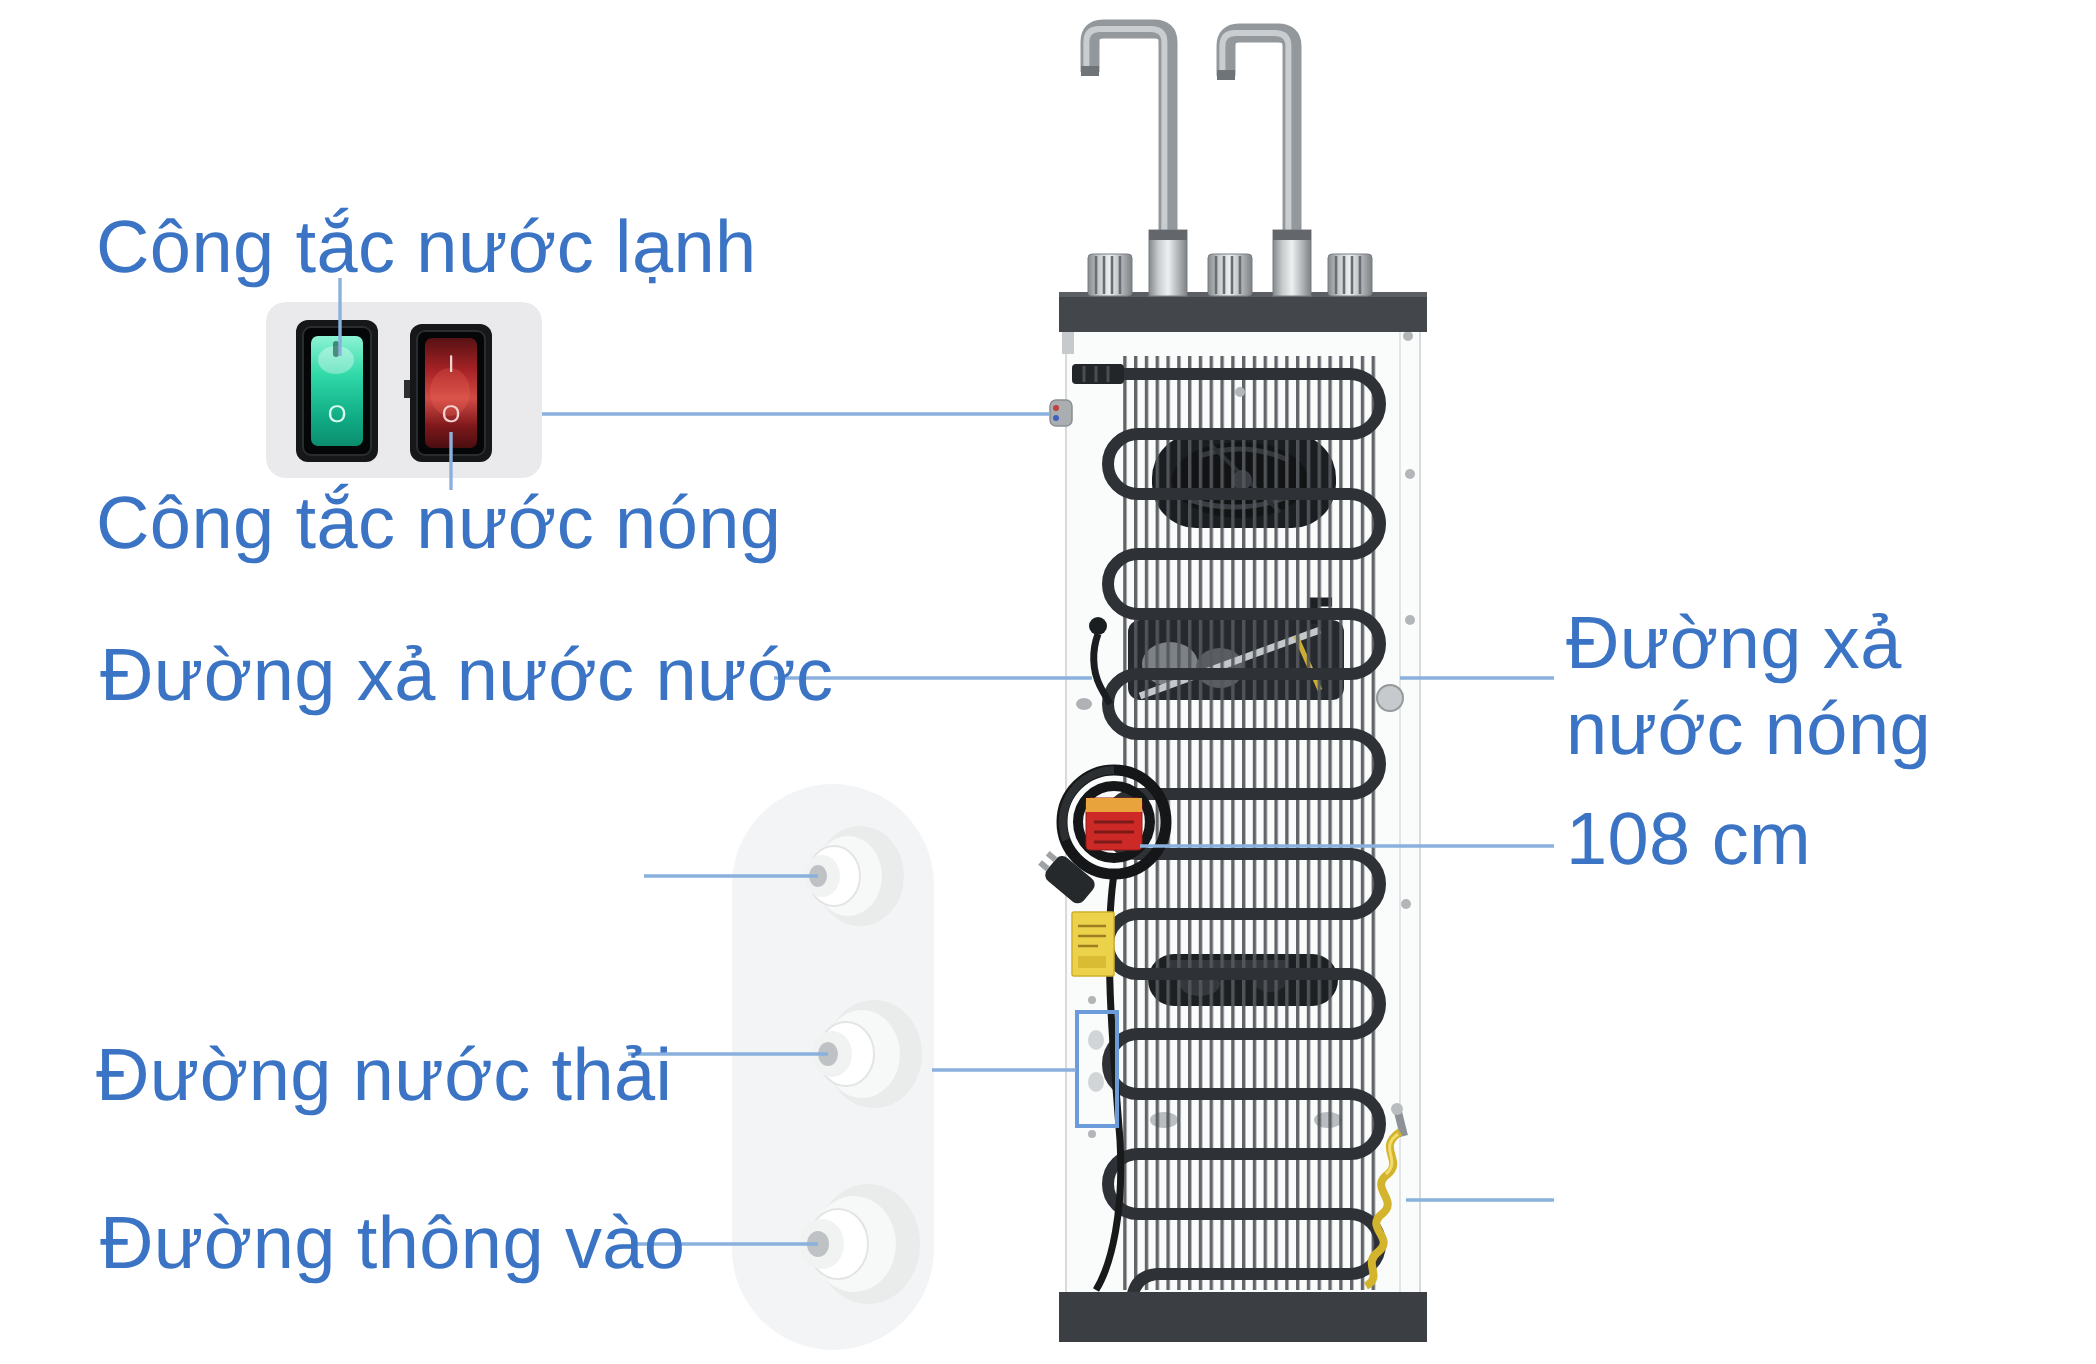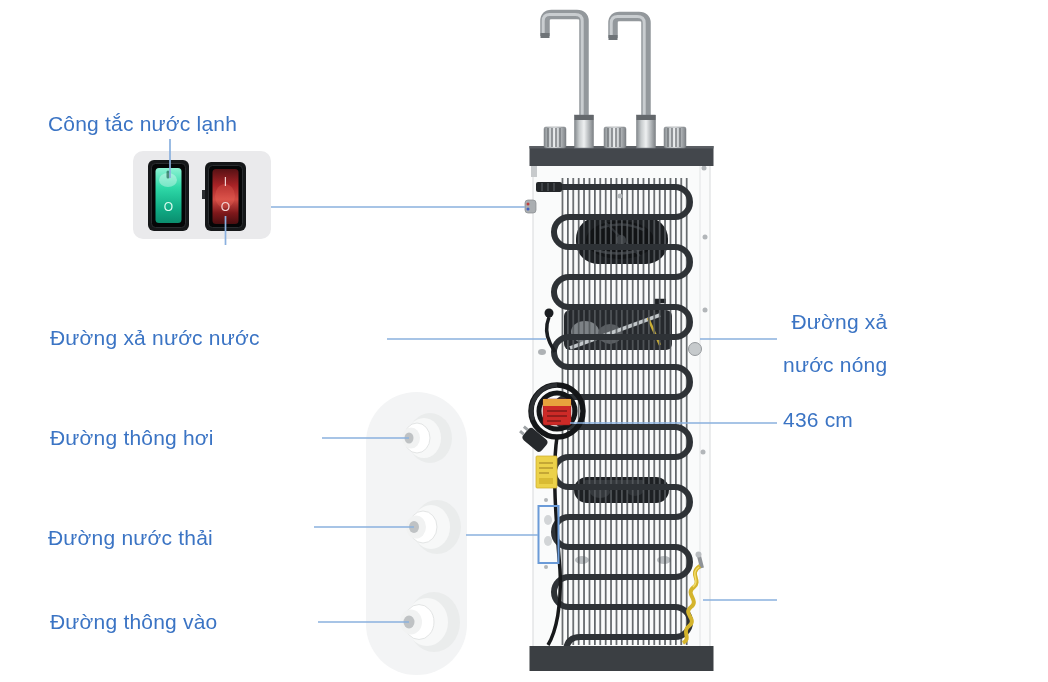--- a/index.html
+++ b/index.html
@@ -1,21 +1,21 @@
 <!DOCTYPE html>
 <html><head>
 <meta charset="utf-8">
 <style>
   html,body{margin:0;padding:0;background:#ffffff;}
   #stage{position:relative;width:1048px;height:682px;background:#ffffff;overflow:hidden;
          font-family:"Liberation Sans",sans-serif;}
   #gfx{position:absolute;left:0;top:0;width:1048px;height:682px;display:block;}
-  .label{position:absolute;font-size:21px;line-height:36px;color:#3b74c4;white-space:nowrap;
+  .label{position:absolute;font-size:37px;line-height:36px;color:#3b74c4;white-space:nowrap;
          letter-spacing:0.2px;}
-  .label.two-line span{display:block;line-height:43px;text-align:right;}
+  .label.two-line span{display:block;line-height:43px;}
   text.mark-green{font-family:"Liberation Sans",sans-serif;font-size:12px;fill:#dcfcf0;text-anchor:middle;}
   text.mark-red{font-family:"Liberation Sans",sans-serif;font-size:12px;fill:#f3d4d4;text-anchor:middle;}
 </style>
 </head>
 <body>
 
 <div id="stage">
 
 <svg id="gfx" viewBox="0 0 1048 682">
   <defs>
@@ -228,26 +228,26 @@
     <line x1="314" y1="527" x2="414" y2="527"></line>
     <line x1="466" y1="535" x2="538" y2="535"></line>
     <line x1="318" y1="622" x2="409" y2="622"></line>
     <line x1="700" y1="339" x2="777" y2="339"></line>
     <line x1="570" y1="423" x2="777" y2="423"></line>
     <line x1="703" y1="600" x2="777" y2="600"></line>
   </g>
 </svg>
 
 <div class="label" style="left:48px;top:106px">Công tắc nước lạnh</div>
+<div class="label" style="left:48px;top:244px">Công tắc nước nóng</div>
 <div class="label" style="left:50px;top:320px">Đường xả nước nước</div>
-<div class="label" style="left:50px;top:420px">Đường thông hơi</div>
 <div class="label" style="left:48px;top:520px">Đường nước thải</div>
 <div class="label" style="left:50px;top:604px">Đường thông vào</div>
 
 <div class="label two-line" style="left:783px;top:300px">
   <span>Đường xả</span>
   <span>nước nóng</span>
 </div>
 <div class="label two-line" style="left:783px;top:398px">
-  <span>436 cm</span>
+  <span>108 cm</span>
 </div>
 
 </div>
 
 </body></html>

